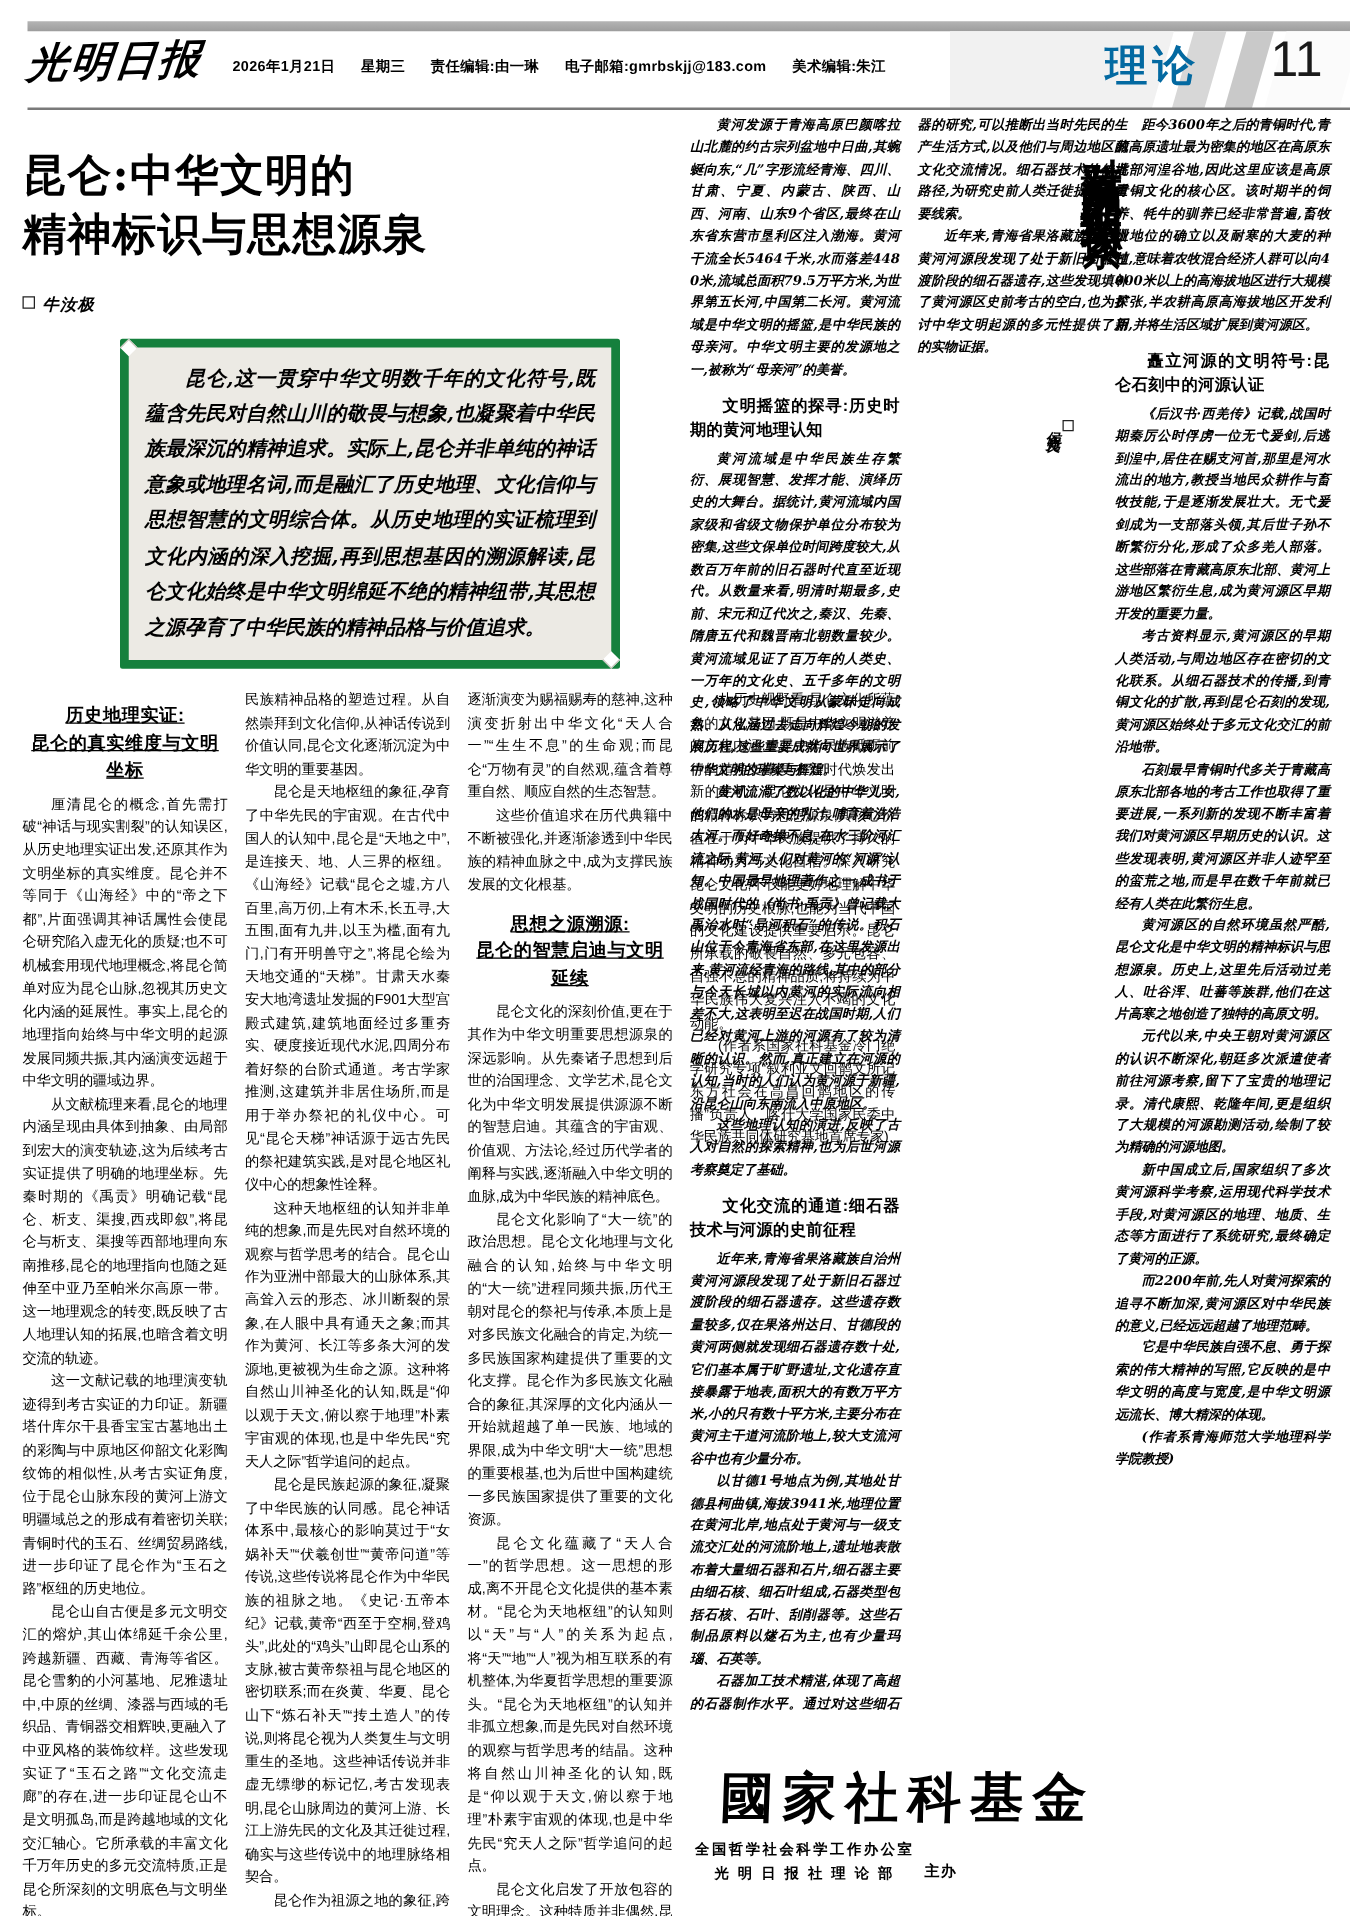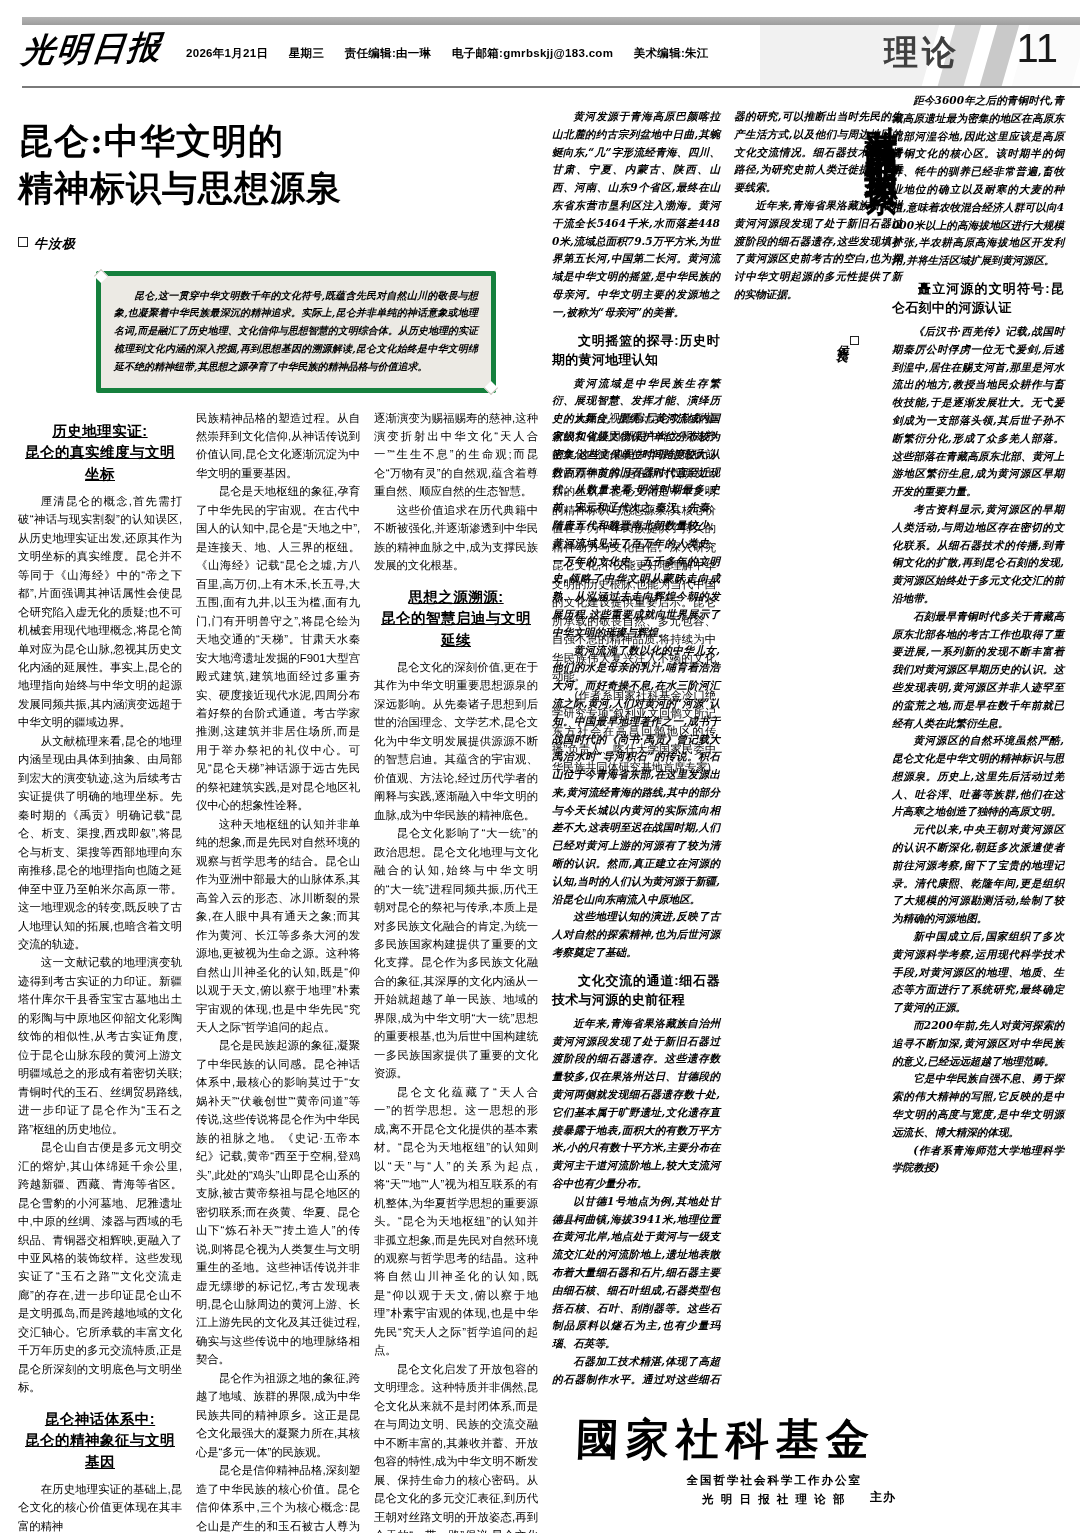--- a/index.html
+++ b/index.html
@@ -43,21 +43,21 @@
   
   .ribbon { position: absolute; right: 0; top: 25px; width: 320px; height: 62px; overflow: hidden; }
   .rb { position: absolute; top: -6px; height: 76px; transform: skewX(-16deg); }
   .rb1 { right: 150px; width: 210px; background: #f1f1f1; }
   .rb2 { right: 108px; width: 26px;  background: #d7d7d7; }
   .rb3 { right: 70px;  width: 22px;  background: #c9c9c9; }
   .rb4 { right: 0px;   width: 60px;  background: #fbfbfb; }
   .sec-title {
     position: absolute; right: 120px; top: 30px;
     font-size: 34px; font-weight: 700; letter-spacing: 4px;
-    color: #404040; font-family: "DejaVu Serif", serif;
+    color: #0369a1; font-family: "DejaVu Serif", serif;
   }
   .page-num {
     position: absolute; right: 22px; top: 26px;
     font-size: 40px; font-weight: 400; color: #1a1a1a;
     font-family: "Liberation Sans", sans-serif;
   }
 
   
   #page { position: absolute; top: 92px; left: 0; width: 1080px; height: 1441px; }
 
@@ -74,24 +74,24 @@
     font-family: "DejaVu Serif", serif; font-style: italic; font-weight: 600;
   }
   .a1-byline .bx {
     display: inline-block; width: 10px; height: 10px;
     border: 1.4px solid #222; margin-right: 6px; vertical-align: 1px;
   }
 
   .abstract {
     margin: 18px 0 0 78px; width: 400px;
     background: #eceae4;
-    border: 5px solid #15803d;
+    border: 7px solid #15803d;
     border-radius: 2px;
     padding: 11px 13px 12px 13px;
-    font-size: 10px; line-height: 1.78; text-align: justify;
+    font-size: 16px; line-height: 1.78; text-align: justify;
     text-indent: 2em;
     font-style: italic; font-weight: 600;
     font-family: "DejaVu Serif", serif;
     position: relative;
   }
   .abstract::before, .abstract::after {
     content: ""; position: absolute; width: 9px; height: 9px;
     background: #fff; border: 1px solid #c9c6bd;
   }
   .abstract::before { left: -5px; top: -5px; transform: rotate(45deg); border-right: none; border-bottom: none;}
@@ -139,21 +139,21 @@
     font-family: "Liberation Sans", "DejaVu Sans", sans-serif;
     font-style: normal; font-weight: 700;
     font-size: 13px; line-height: 1.5;
     text-indent: 2em; margin: 9px 0 5px 0;
     letter-spacing: .3px;
   }
   #a2c3 { left: 340px; top: 0; width: 172px; height: 1360px; }
 
   
   .a2-flow {
-    position: absolute; left: 0; top: 16px; width: 350px; height: 1290px;
+    position: absolute; left: 0; top: 0; width: 350px; height: 1290px;
     column-count: 2; column-gap: 14px; column-fill: auto;
   }
 
   
   .vtitle-wrap {
     position: absolute; left: 196px; top: 8px; width: 150px; height: 560px;
     display: flex; flex-direction: row-reverse; align-items: flex-start;
     justify-content: flex-start; gap: 4px;
   }
   .vtitle {
@@ -178,21 +178,21 @@
     position: absolute; left: 556px; top: 1325px; width: 340px;
     text-align: center;
   }
   .fund-logo .big {
     font-family: "DejaVu Serif", serif; font-weight: 700;
     font-size: 43px; letter-spacing: 7px; line-height: 1.05;
     transform: skewX(-2deg);
   }
   .fund-logo .sub {
     margin-top: 9px;
-    display: flex; align-items: center; justify-content: flex-end; gap: 8px;
+    display: flex; align-items: center; justify-content: flex-start; gap: 8px;
   }
   .fund-logo .sub-lines {
     font-family: "Liberation Sans", "DejaVu Sans", sans-serif;
     font-weight: 700; font-size: 11.5px; line-height: 1.62; letter-spacing: 2px;
   }
   .fund-logo .sub-host {
     font-family: "Liberation Sans", "DejaVu Sans", sans-serif;
     font-weight: 700; font-size: 12px; letter-spacing: 1px;
     align-self: flex-end; padding-bottom: 2px;
   }

